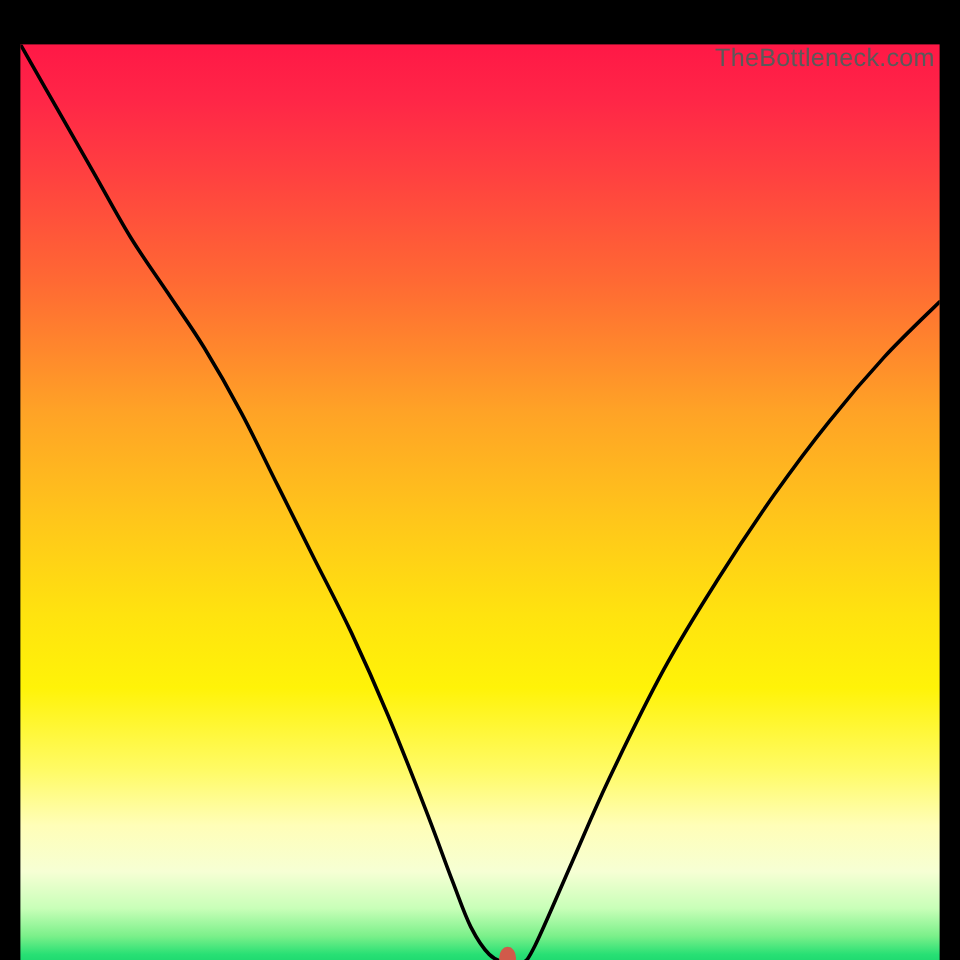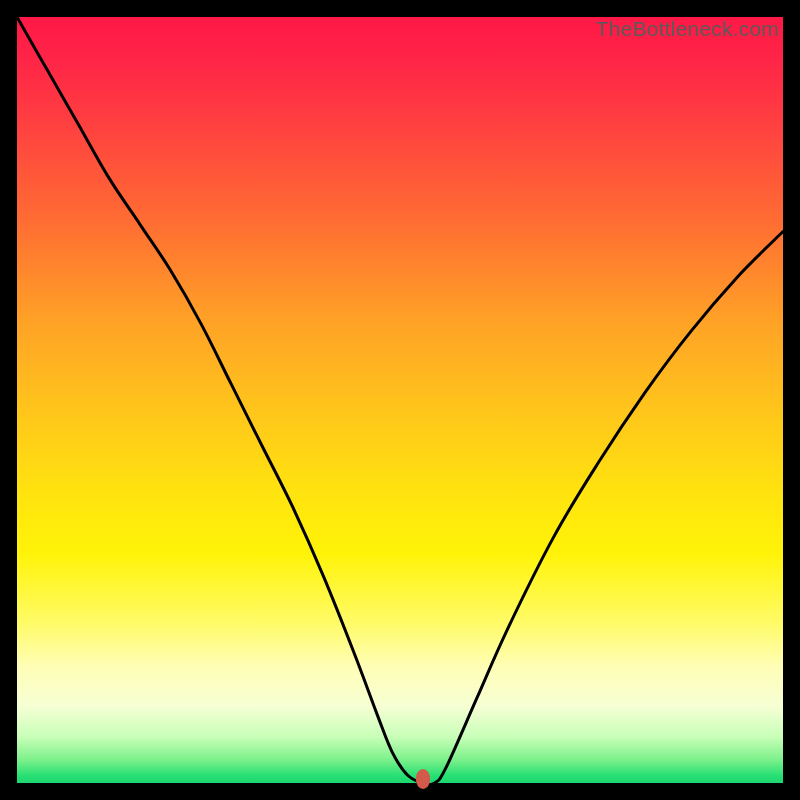--- a/index.html
+++ b/index.html
@@ -9,20 +9,21 @@
     height: 800px;
     background: #000;
     overflow: hidden;
     font-family: Arial, Helvetica, sans-serif;
   }
   .frame {
     position: relative;
     width: 800px;
     height: 584px;
     background: #000;
+    margin-top: 20px;
   }
   .plot-area {
     position: absolute;
     left: 17px;
     top: 17px;
     width: 766px;
     height: 766px;
     background: linear-gradient(
       to bottom,
       #ff1846 0%,

